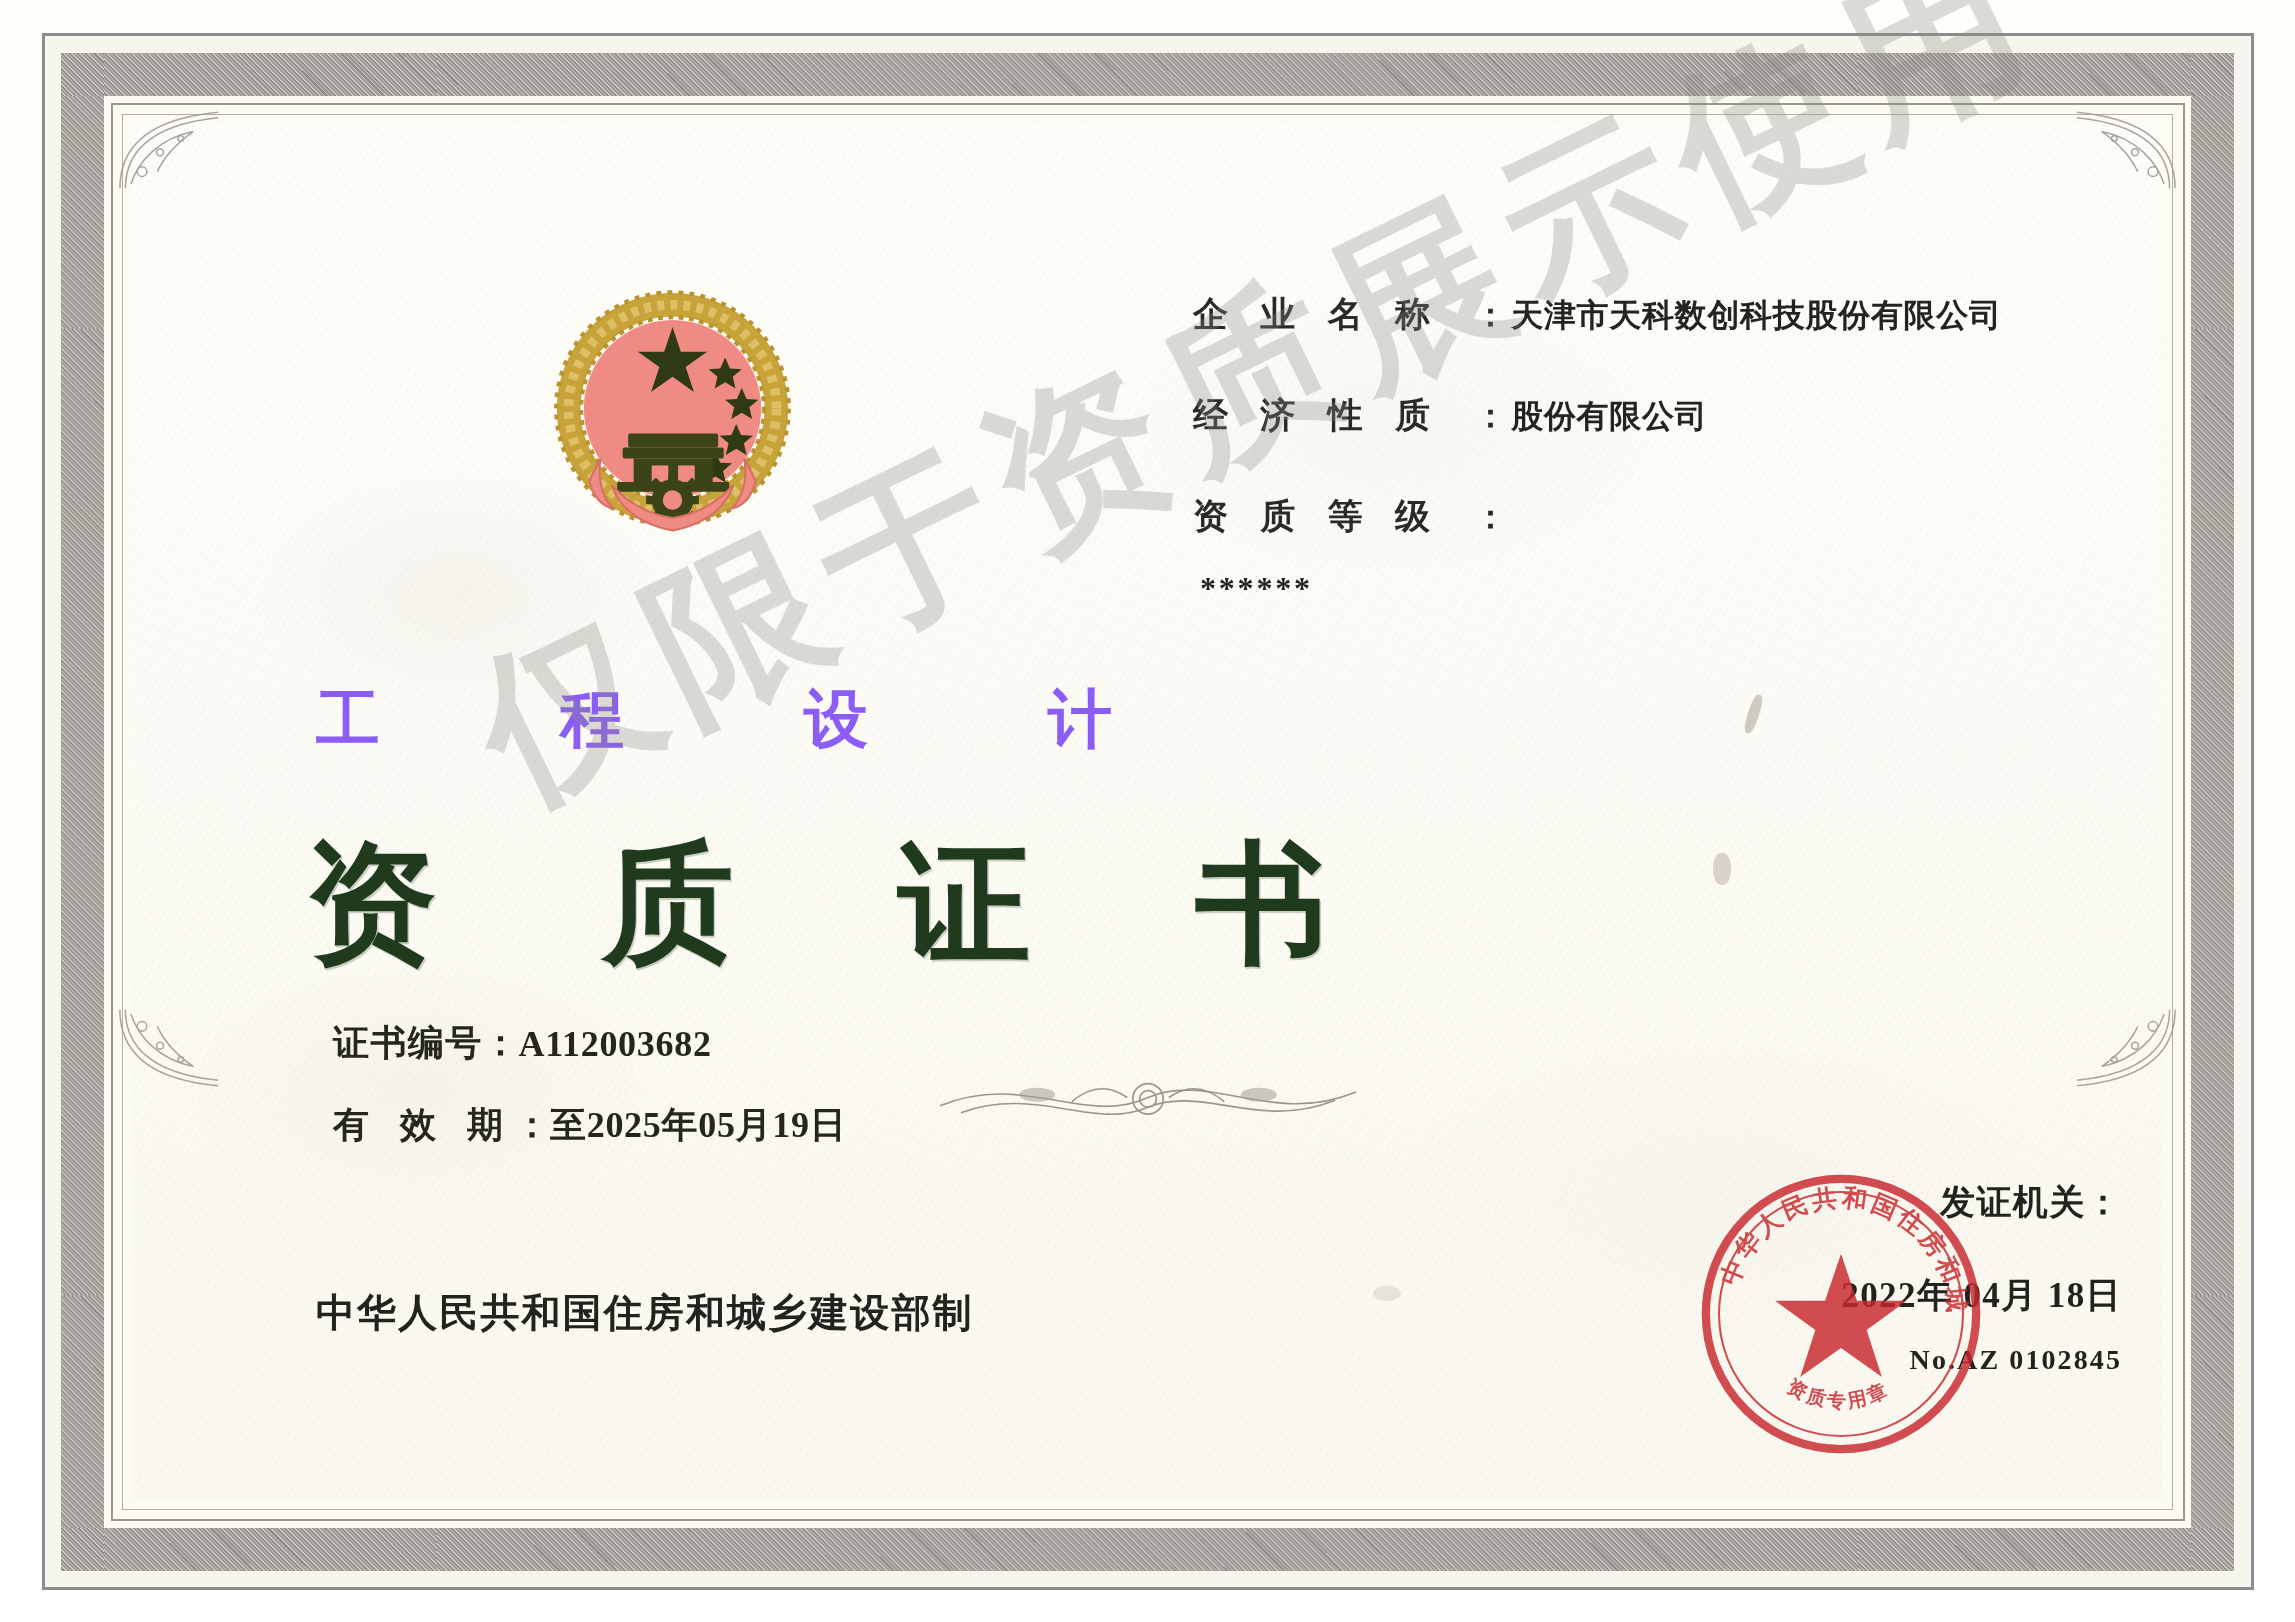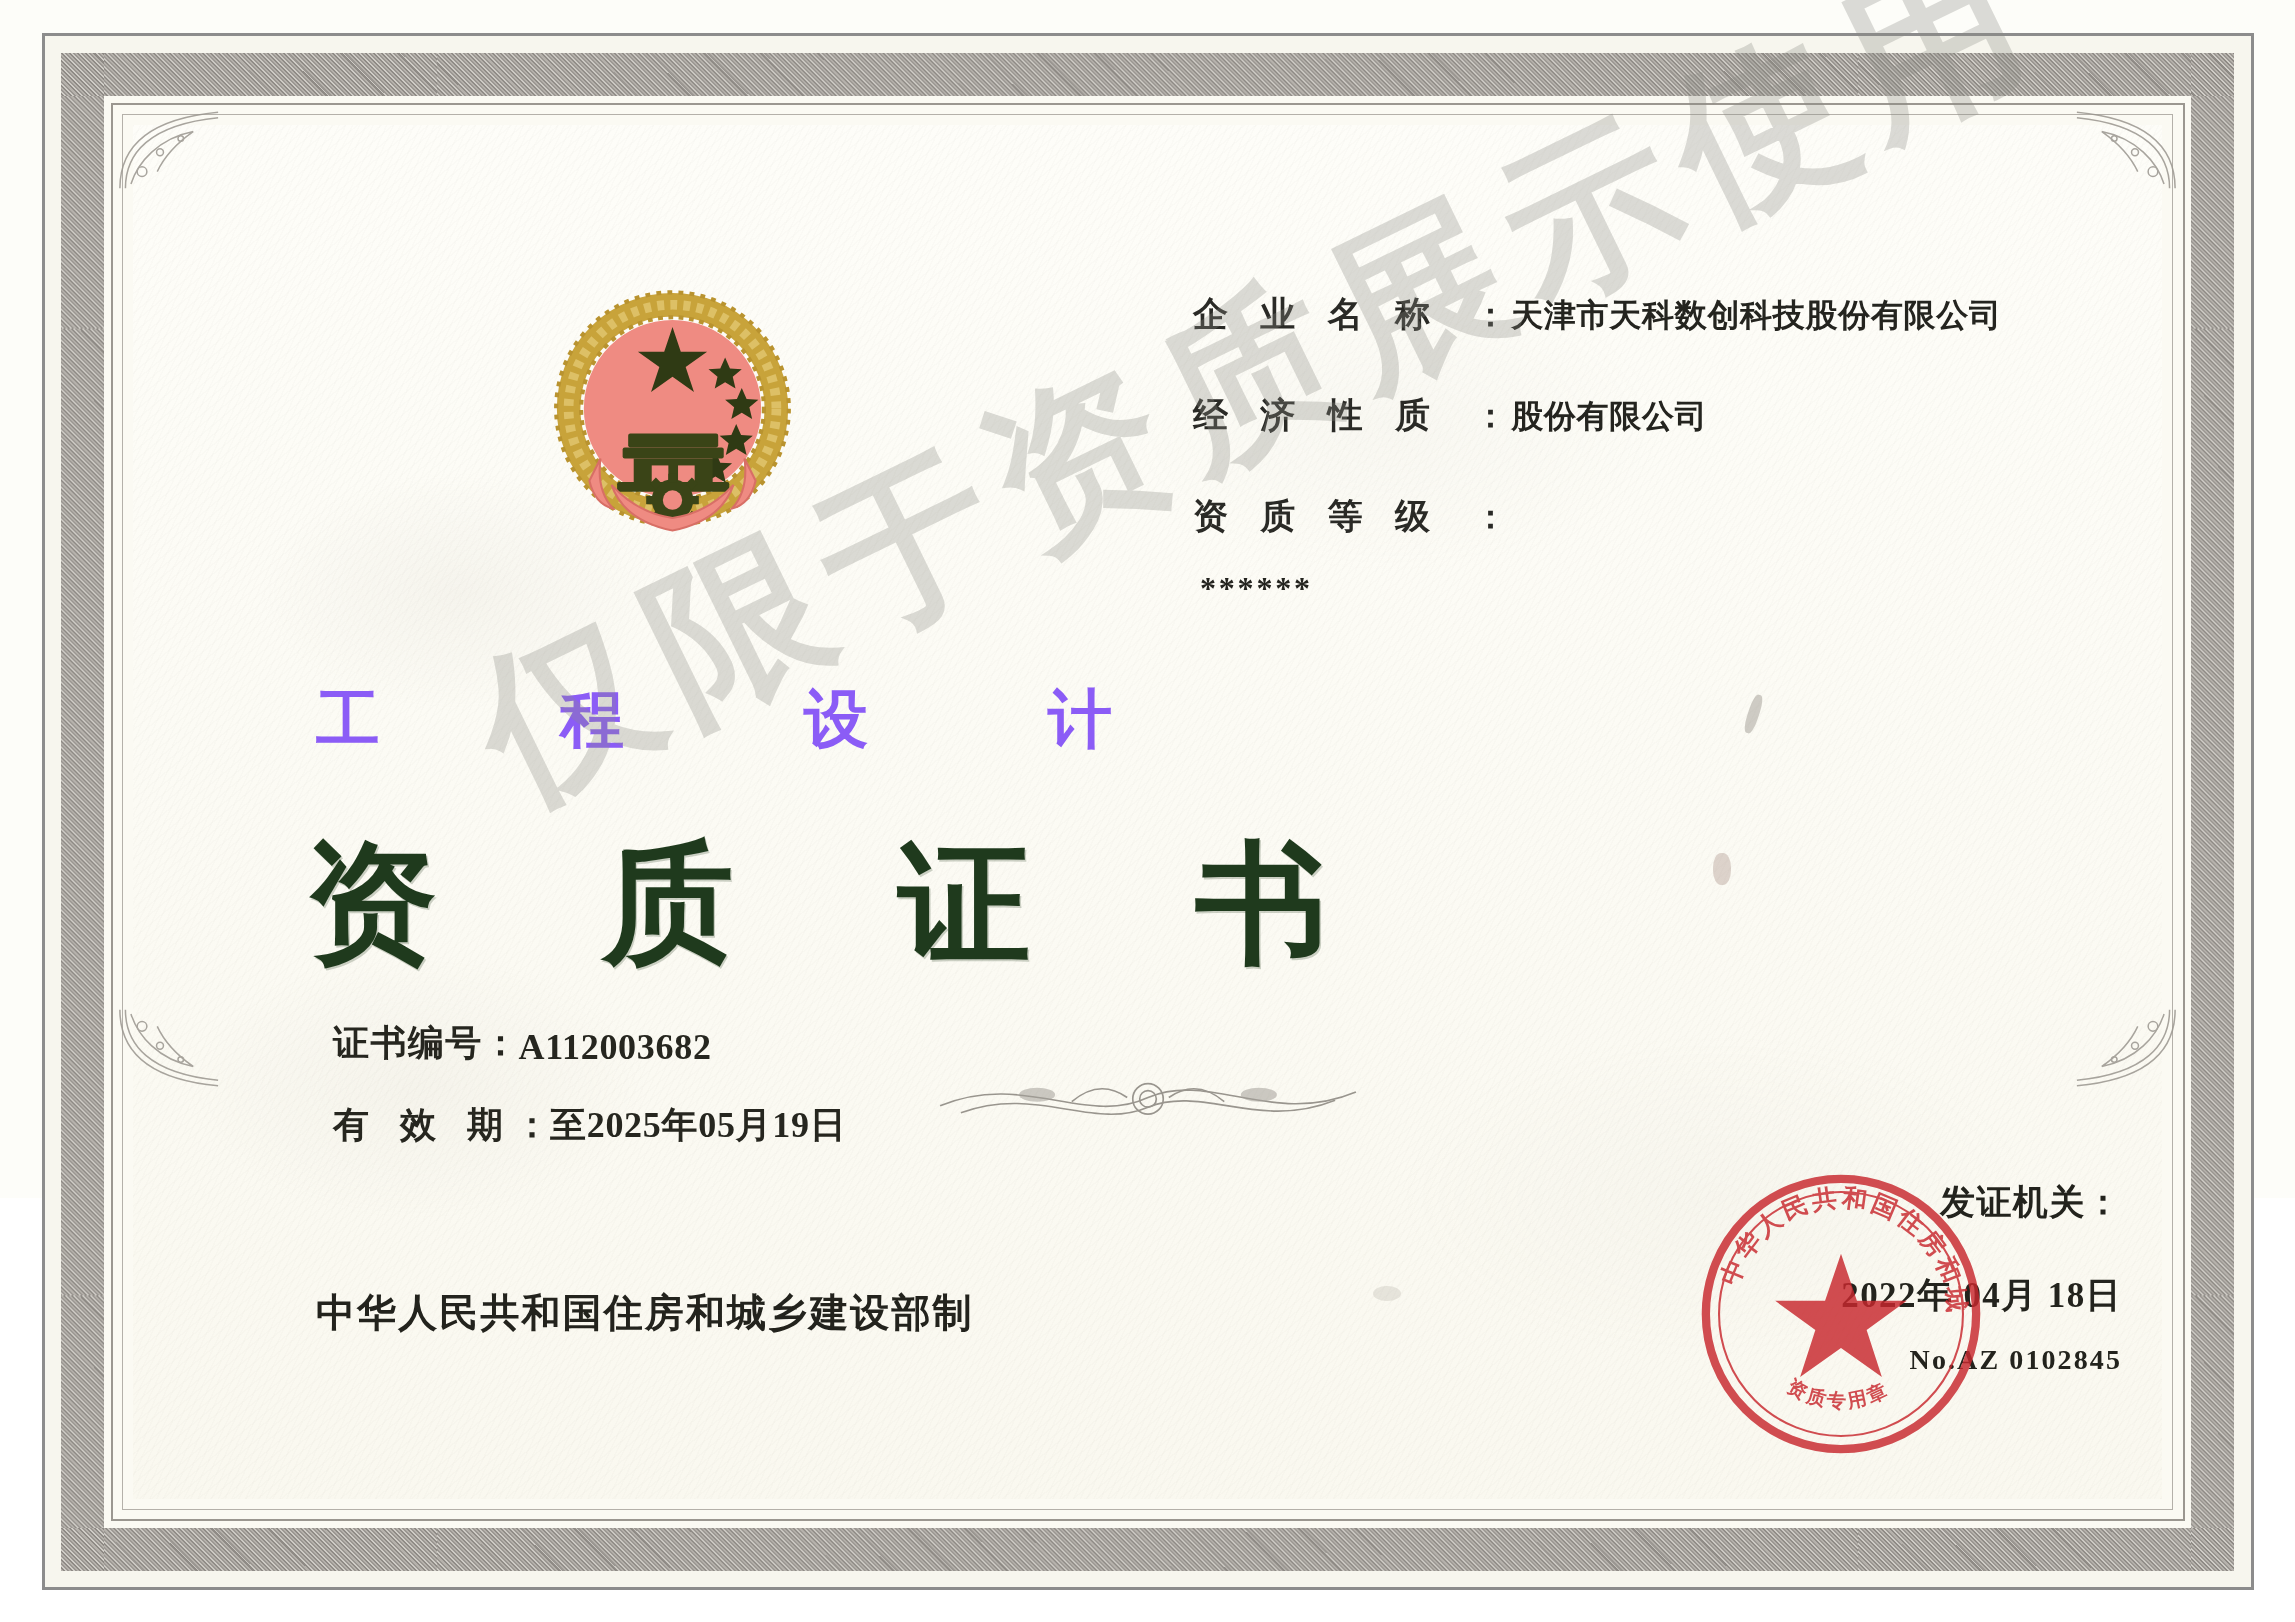--- a/index.html
+++ b/index.html
@@ -179,21 +179,21 @@
     text-shadow: 1.4px 2.1px 0 rgba(60,80,50,0.25);
   }
 
   
   .cert-lines {
     position: absolute;
     left: 333px; top: 1019px;
   }
   .cert-line {
     display: flex;
-    align-items: flex-end;
+    align-items: center;
     margin-bottom: 33px;
     white-space: nowrap;
   }
   .cert-label {
     font-size: 36px;
     font-weight: 700;
     color: #26261f;
     letter-spacing: 1.4px;
   }
   .cert-label.spaced { letter-spacing: 11px; }

